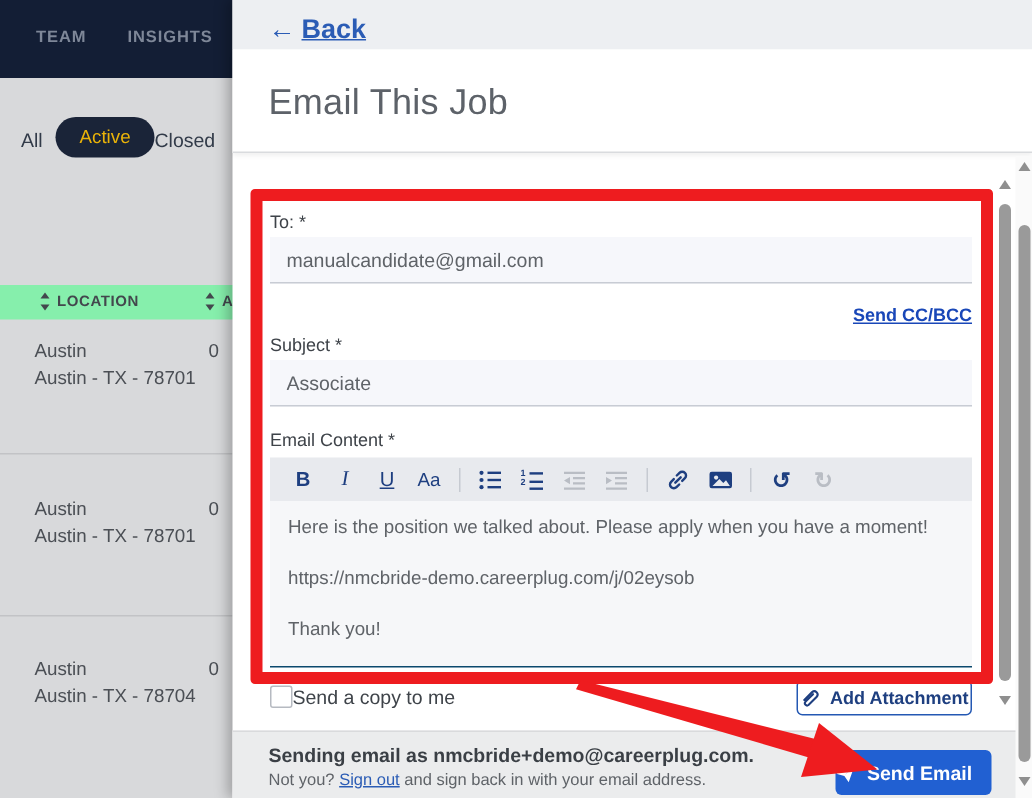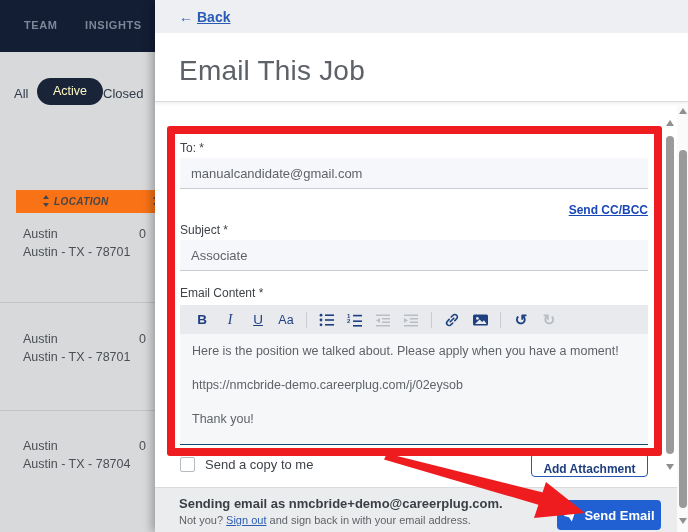--- a/index.html
+++ b/index.html
@@ -11,80 +11,80 @@
   .navbar { position:absolute; left:0; top:0; width:688px; height:52px; background:#131e35; }
   .nav-item { position:absolute; top:19px; font-size:11px; font-weight:bold; letter-spacing:0.6px; color:#7e8798; cursor:pointer; }
   .nav-item.team { left:24px; }
   .nav-item.insights { left:85px; }
 
   .filters { position:absolute; left:0; top:52px; width:155px; height:70px; }
   .filter-text { position:absolute; top:34px; font-size:13px; color:#323b49; cursor:pointer; }
   .filter-all { left:14px; }
   .filter-closed { left:103px; }
   .filter-pill { position:absolute; left:37px; top:26px; height:27px; padding:0 16px; border-radius:14px;
-    background:#1a2438; color:#fef9c3; font-size:12.5px; line-height:27px; cursor:pointer; }
-
-  .thead { position:absolute; left:16px; top:190px; width:172px; height:23px; background:#f97316;font-style:italic; }
+    background:#1a2438; color:#eab308; font-size:12.5px; line-height:27px; cursor:pointer; }
+
+  .thead { position:absolute; left:0; top:190px; width:172px; height:23px; background:#86efac; }
   .th { position:absolute; top:6px; font-size:10px; font-weight:bold; color:#43474d; letter-spacing:0.4px; white-space:nowrap; }
   .th-location { left:38px; }
   .th-ap { left:148px; }
   .sort-icon { position:absolute; top:5px; width:9px; height:12px; }
   .sort-icon .up, .sort-icon .dn { position:absolute; left:1px; width:0; height:0; border-left:3.5px solid transparent; border-right:3.5px solid transparent; }
   .sort-icon .up { top:0; border-bottom:4px solid #43474d; }
   .sort-icon .dn { bottom:0; border-top:4px solid #43474d; }
   .si-1 { left:26px; } .si-2 { left:136px; }
 
   .trow { position:absolute; left:0; width:155px; }
   .trow .city { position:absolute; left:23px; top:0; font-size:12.5px; color:#4b4f55; }
   .trow .detail { position:absolute; left:23px; top:18px; font-size:12.5px; color:#4b4f55; white-space:nowrap; }
   .trow .count { position:absolute; left:139px; top:0; font-size:12.5px; color:#4b4f55; }
   .row-div { position:absolute; left:0; width:155px; height:1px; background:#c2c3c6; }
 
   
   .panel { position:absolute; left:155px; top:0; width:533px; height:532px; background:#ffffff; box-shadow:-4px 0 8px rgba(0,0,0,0.25); }
   .backbar { position:relative; width:100%; height:33px; background:#edeff2; }
-  .back-link { position:absolute; left:24px; top:9px; font-size:14px; color:#2b5cb5; cursor:pointer; }
+  .back-link { position:absolute; left:24px; top:9px; font-size:18px; color:#2b5cb5; cursor:pointer; }
   .back-arrow { text-decoration:none; margin-right:4px; }
   .back-text { text-decoration:underline; font-weight:bold; }
   .titlebar { position:relative; width:100%; height:69px; background:#ffffff; border-bottom:1px solid #d9dbde; box-shadow:0 2px 3px rgba(0,0,0,0.06); }
-  .page-title { position:absolute; left:24px; top:22px; font-size:28px; font-weight:400; color:#5d6269; letter-spacing:0.2px; }
+  .page-title { position:absolute; left:24px; top:22px; font-size:24px; font-weight:400; color:#5d6269; letter-spacing:0.2px; }
 
   .field-label { position:absolute; left:25px; font-size:12px; color:#3e4349; }
   .text-input { position:absolute; left:25px; width:468px; height:31px; background:#f6f7fb; border:none; border-bottom:1px solid #c8ccd4;
     font-family:"Liberation Sans", sans-serif; font-size:13px; color:#5f6368; padding:0 0 0 11px; outline:none; }
   .cc-link { position:absolute; right:40px; top:203px; font-size:12px; font-weight:bold; color:#1947b8; text-decoration:underline; cursor:pointer; }
 
   .toolbar { position:absolute; left:25px; top:305px; width:468px; height:29px; background:#e8eaee; display:flex; align-items:center; padding-left:10px; gap:4px; }
   .tb-btn { width:24px; height:22px; display:flex; align-items:center; justify-content:center; cursor:pointer; color:#1e3f80; font-size:13.5px; }
   .tb-btn.bold { font-weight:bold; }
   .tb-btn.italic { font-style:italic; font-family:"Liberation Serif", serif; font-size:14px; }
   .tb-btn.underline { text-decoration:underline; }
   .tb-btn.fontsize { font-size:12.5px; }
   .tb-btn.glyph { font-size:15px; font-weight:bold; }
   .tb-btn.disabled { color:#b9bdc4; cursor:default; }
   .tb-sep { width:1px; height:16px; background:#c6cad1; margin:0 4px; }
 
   .email-body { position:absolute; left:25px; top:334px; width:468px; height:111px; background:#f6f7f9; border-bottom:1px solid #0c4a6e; cursor:text; }
   .email-body p { position:absolute; left:12px; font-size:12.5px; color:#5f6368; white-space:nowrap; }
 
-  .copy-row { position:absolute; left:25px; top:457px; display:flex; align-items:center; gap:10px; cursor:pointer; }
+  .copy-row { position:absolute; left:25px; top:457px; display:flex; align-items:center; cursor:pointer; }
   .checkbox { width:15px; height:15px; background:#ffffff; border:1.5px solid #b6bac1; border-radius:2px; }
   .copy-label { font-size:13px; color:#3e4349; }
 
   .attach-btn { position:absolute; left:376px; top:453px; width:117px; height:24px; background:#ffffff; border:1.5px solid #2458b3; border-radius:4px;
-    display:flex; align-items:center; justify-content:center; gap:7px; cursor:pointer;flex-direction:column; }
+    display:flex; align-items:center; justify-content:center; gap:7px; cursor:pointer; }
   .attach-btn span { font-size:12px; font-weight:bold; color:#1e3f80; }
 
   .panel-footer { position:absolute; left:0; top:487px; width:533px; height:45px; background:#ebeced; border-top:1px solid #d9dadc; }
   .sending-as { position:absolute; left:24px; top:8px; font-size:13px; font-weight:bold; color:#3a3f45; }
   .notyou-line { position:absolute; left:24px; top:26px; font-size:11px; color:#5f6368;text-align:right; }
   .signout-link { color:#2b5cb5; text-decoration:underline; cursor:pointer; }
 
   .send-btn { position:absolute; left:402px; top:12px; width:104px; height:30px; background:#2160d2; border:none; border-radius:4px;
-    display:flex; align-items:center; justify-content:center; gap:7px; cursor:pointer; }
+    display:flex; align-items:center; justify-content:flex-start; gap:7px; cursor:pointer; }
   .send-btn span { color:#ffffff; font-size:13px; font-weight:bold; }
 
   
   .sb { position:absolute; top:104px; width:12px; }
   .sb-inner { left:664px; height:380px; }
   .sb-outer { left:677px; height:428px; background:#fafafa; }
   .sb-thumb { position:absolute; left:2px; width:8px; border-radius:4px; background:#9a9a9a; }
   .sb-up, .sb-dn { position:absolute; left:2px; width:0; height:0; border-left:4px solid transparent; border-right:4px solid transparent; }
   .sb-up { border-bottom:6px solid #8f8f8f; }
   .sb-dn { border-top:6px solid #8f8f8f; }

